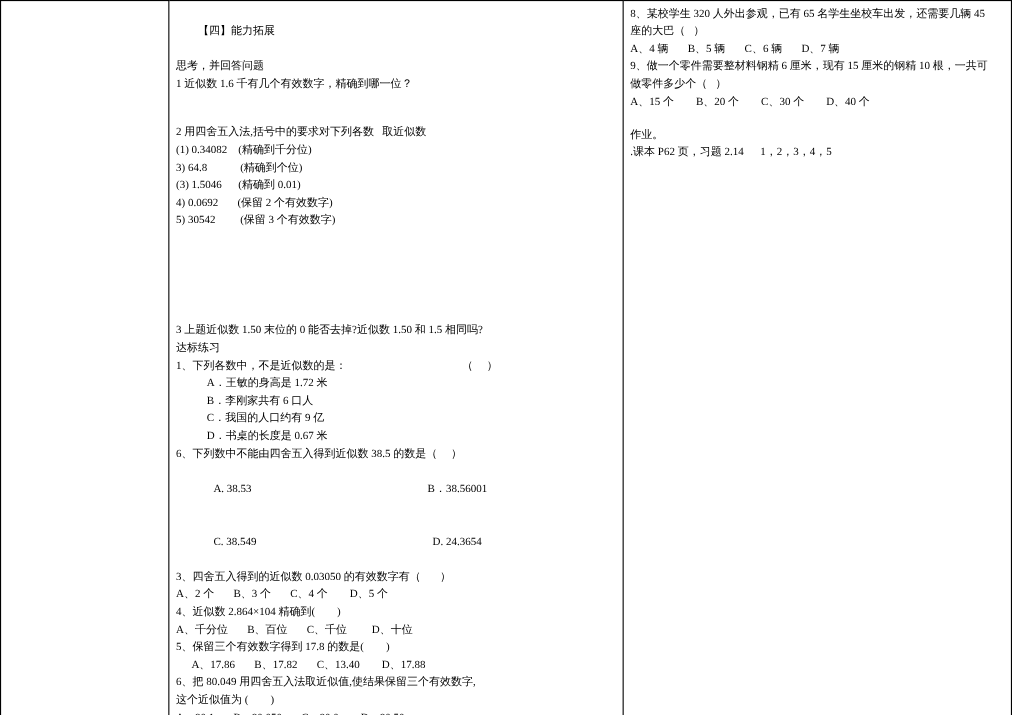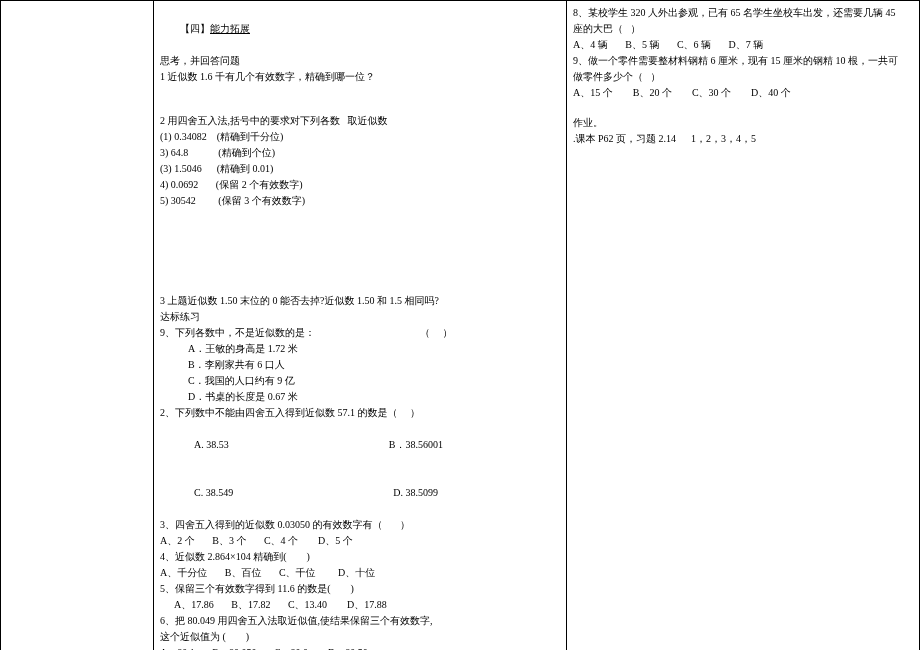--- a/index.html
+++ b/index.html
@@ -31,21 +31,20 @@
   td.gutter {
     width: 140px;
   }
   td.col1 {
     width: 400px;
   }
   td.col2 {
     width: auto;
   }
   .underline {
-    text-decoration: underline;
   }
   .line {
     line-height: 1.6;
     white-space: pre-wrap;
   }
   .indent1 { padding-left: 28px; }
   .indent2 { padding-left: 14px; font-family: Liberation Serif, serif; }
   .opt-b { display:inline-block; margin-left: 160px; }
   .gap { height: 70px; }
   .gap-sm { height: 14px; }
@@ -73,41 +72,41 @@
       <div class="line">(3) 1.5046      (精确到 0.01)</div>
       <div class="line">4) 0.0692       (保留 2 个有效数字)</div>
       <div class="line">5) 30542         (保留 3 个有效数字)</div>
 
       <div class="gap"></div>
       <div class="gap-sm"></div>
 
       <div class="line">3 上题近似数 1.50 末位的 0 能否去掉?近似数 1.50 和 1.5 相同吗?</div>
       <div class="line">达标练习</div>
 
-      <div class="line">9、下列各数中，不是近似数的是：                                          （     ）</div>
+      <div class="line">1、下列各数中，不是近似数的是：                                          （     ）</div>
       <div class="line indent1">A．王敏的身高是 1.72 米</div>
       <div class="line indent1">B．李刚家共有 6 口人</div>
       <div class="line indent1">C．我国的人口约有 9 亿</div>
       <div class="line indent1">D．书桌的长度是 0.67 米</div>
 
-      <div class="line">2、下列数中不能由四舍五入得到近似数 57.1 的数是（     ）</div>
+      <div class="line">6、下列数中不能由四舍五入得到近似数 38.5 的数是（     ）</div>
       <div class="line indent2">
         <span>A. 38.53</span><span class="opt-b">B．38.56001</span>
       </div>
       <div class="line indent2">
-        <span>C. 38.549</span><span class="opt-b">D. 38.5099</span>
+        <span>C. 38.549</span><span class="opt-b">D. 24.3654</span>
       </div>
 
       <div class="line">3、四舍五入得到的近似数 0.03050 的有效数字有（       ）</div>
       <div class="line">A、2 个       B、3 个       C、4 个        D、5 个</div>
 
       <div class="line">4、近似数 2.864×104 精确到(        )</div>
       <div class="line">A、千分位       B、百位       C、千位         D、十位</div>
 
-      <div class="line">5、保留三个有效数字得到 11.6 的数是(        )</div>
+      <div class="line">5、保留三个有效数字得到 17.8 的数是(        )</div>
       <div class="line indent2">A、17.86       B、17.82       C、13.40        D、17.88</div>
 
       <div class="line">6、把 80.049 用四舍五入法取近似值,使结果保留三个有效数字,</div>
       <div class="line">这个近似值为 (        )</div>
       <div class="line">A、80.1       B、80.050       C、80.0        D、80.50</div>
 
     </td>
 
     <td class="col2">
       <div class="line">8、某校学生 320 人外出参观，已有 65 名学生坐校车出发，还需要几辆 45</div>

